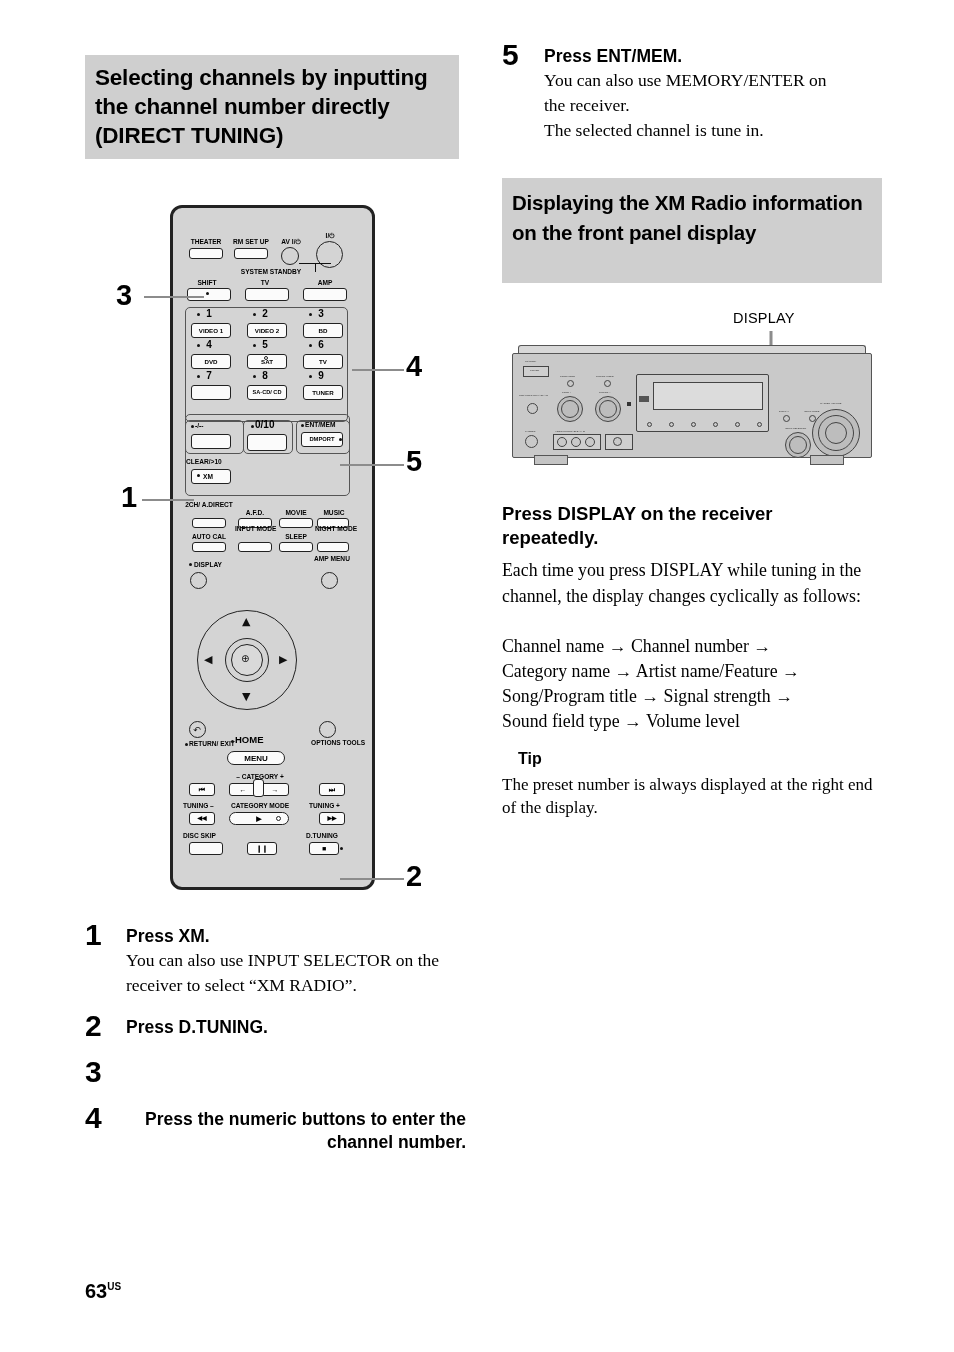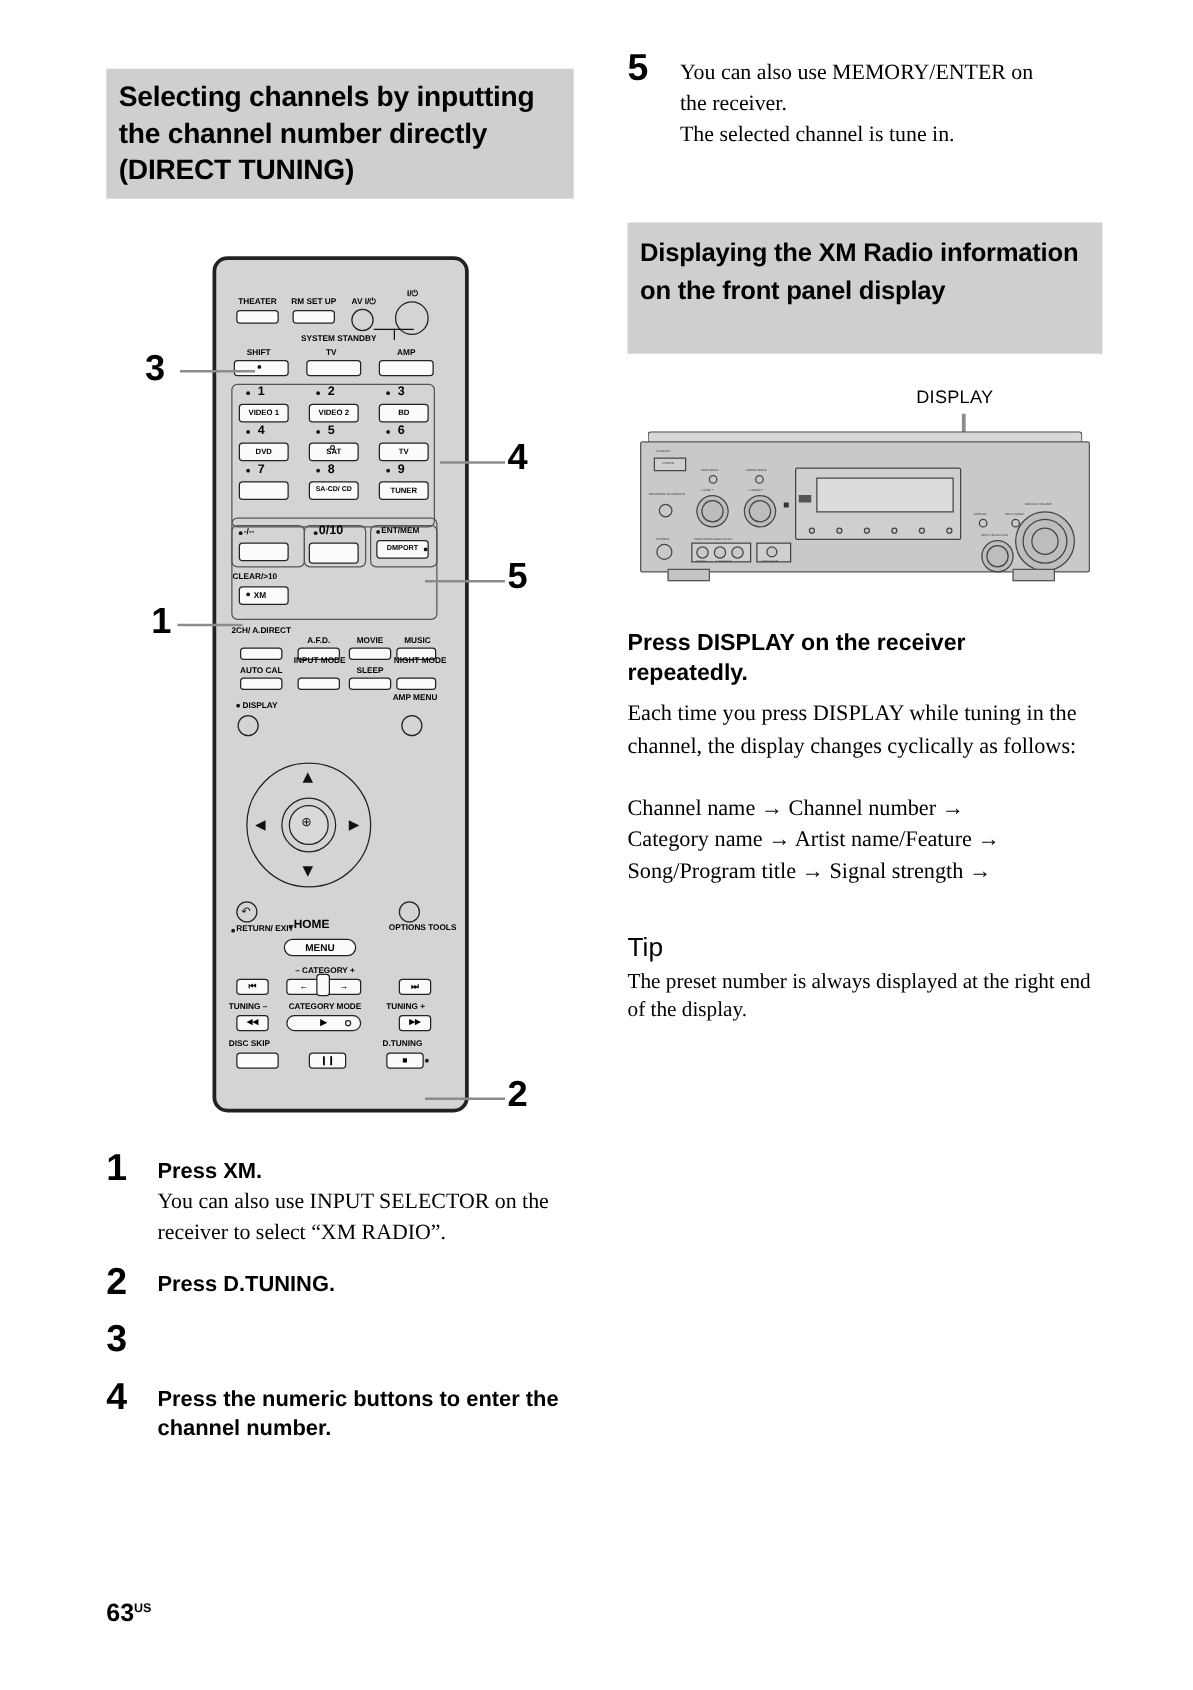--- a/index.html
+++ b/index.html
@@ -57,21 +57,21 @@
   .h-bold {
     font-family:"Liberation Sans", sans-serif;
     font-weight:bold; font-size:18.5px; line-height:24px;
   }
   .para {
     font-family:"Liberation Serif", serif;
     font-size:17.8px; line-height:25.5px;
   }
   .tip-label {
     font-family:"Liberation Sans", sans-serif;
-    font-weight:normal; font-size:21px; line-height:20px;
+    font-weight:bold; font-size:16px; line-height:20px;margin-left:16px;
   }
   .tip-body {
     font-family:"Liberation Serif", serif;
     font-size:17px; line-height:22.5px;
   }
 
   
   #page-number {
     position:absolute; left:85px; top:1280px;
     font-family:"Liberation Sans", sans-serif;
@@ -377,27 +377,28 @@
     <div class="step-num">2</div>
     <div class="step-title">Press D.TUNING.</div>
   </div>
 
   <div class="step" style="left:85px; top:1062px; width:400px;">
     <div class="step-num">3</div>
   </div>
 
   <div class="step" style="left:85px; top:1108px; width:400px;">
     <div class="step-num">4</div>
-    <div class="step-title" style="width:340px;">Press the numeric buttons to enter the channel number.</div>
+    <div class="step-title" style="width:340px;text-align:right;">Press the numeric buttons to enter the channel number.</div>
   </div>
 
   <div id="page-number"><span>63</span><sup>US</sup></div>
 
   <div class="step" style="left:502px; top:45px; width:390px;">
     <div class="step-num">5</div>
+    <div class="step-title" style="margin-left:42px;">Press ENT/MEM.</div>
     <div class="step-body" style="margin-left:42px;">You can also use MEMORY/ENTER on</div>
     <div class="step-body" style="margin-left:42px;">the receiver.</div>
     <div class="step-body" style="margin-left:42px;">The selected channel is tune in.</div>
   </div>
 
   <div class="sec-head" id="sec-head-right">Displaying the XM Radio information on the front panel display</div>
 
   <div id="display-callout-label">DISPLAY</div>
   <svg width="954" height="1352" style="position:absolute; left:0; top:0; pointer-events:none;">
     <path d="M 771 331 L 771 372 Q 771 385 762 389 L 752 393" stroke="#8c8c8c" stroke-width="3" fill="none"></path>
@@ -472,17 +473,18 @@
     <div class="rx-foot" style="left:298px; top:110px; width:34px; height:10px;"></div>
   </div>
 
   <div class="h-bold" style="position:absolute; left:502px; top:502px; width:360px;">Press DISPLAY on the receiver repeatedly.</div>
 
   <div class="para" style="position:absolute; left:502px; top:558px; width:382px;">Each time you press DISPLAY while tuning in the channel, the display changes cyclically as follows:</div>
 
   <div class="para" style="position:absolute; left:502px; top:634px; width:390px;">Channel name → Channel number →</div>
   <div class="para" style="position:absolute; left:502px; top:659px; width:390px;">Category name → Artist name/Feature →</div>
   <div class="para" style="position:absolute; left:502px; top:684px; width:390px;">Song/Program title → Signal strength →</div>
+  <div class="para" style="position:absolute; left:502px; top:709px; width:390px;">Sound field type → Volume level</div>
 
   <div class="tip-label" style="position:absolute; left:502px; top:749px;">Tip</div>
   <div class="tip-body" style="position:absolute; left:502px; top:774px; width:388px;">The preset number is always displayed at the right end of the display.</div>
 
 </div>
 
 </body></html>

